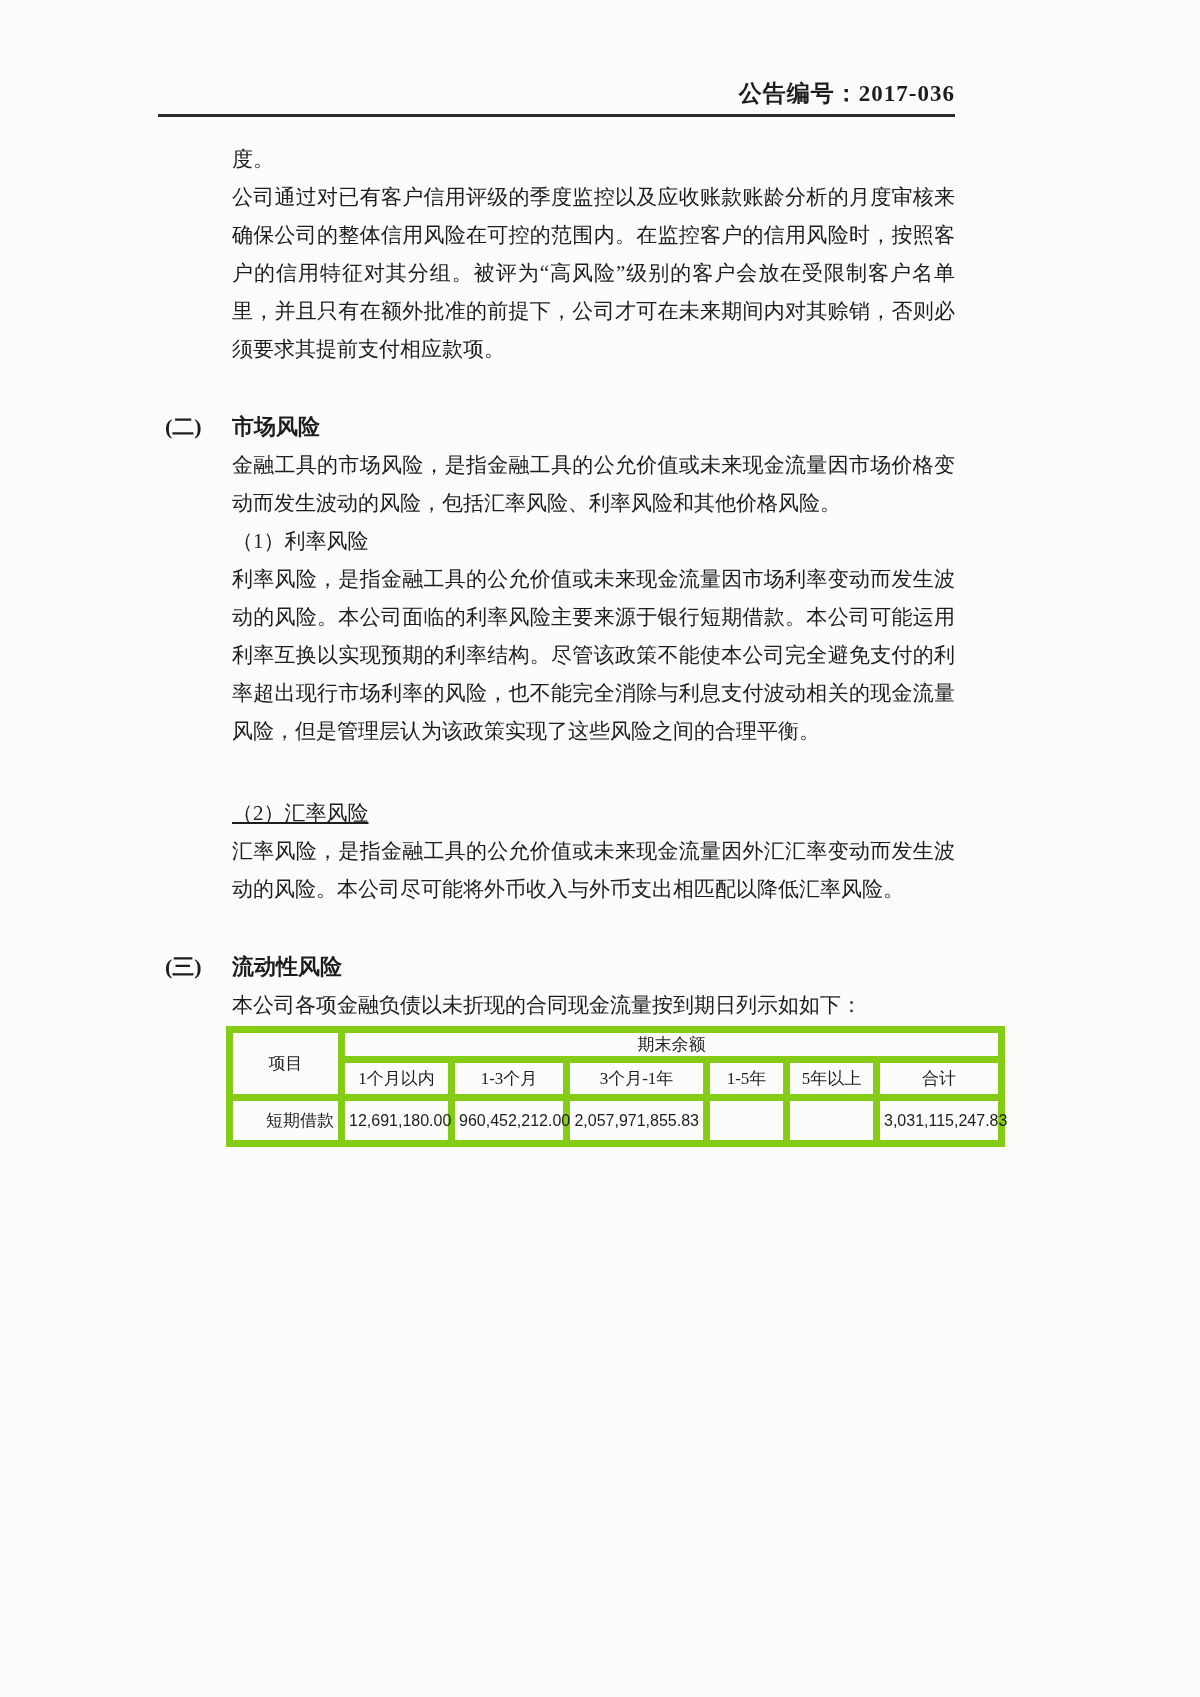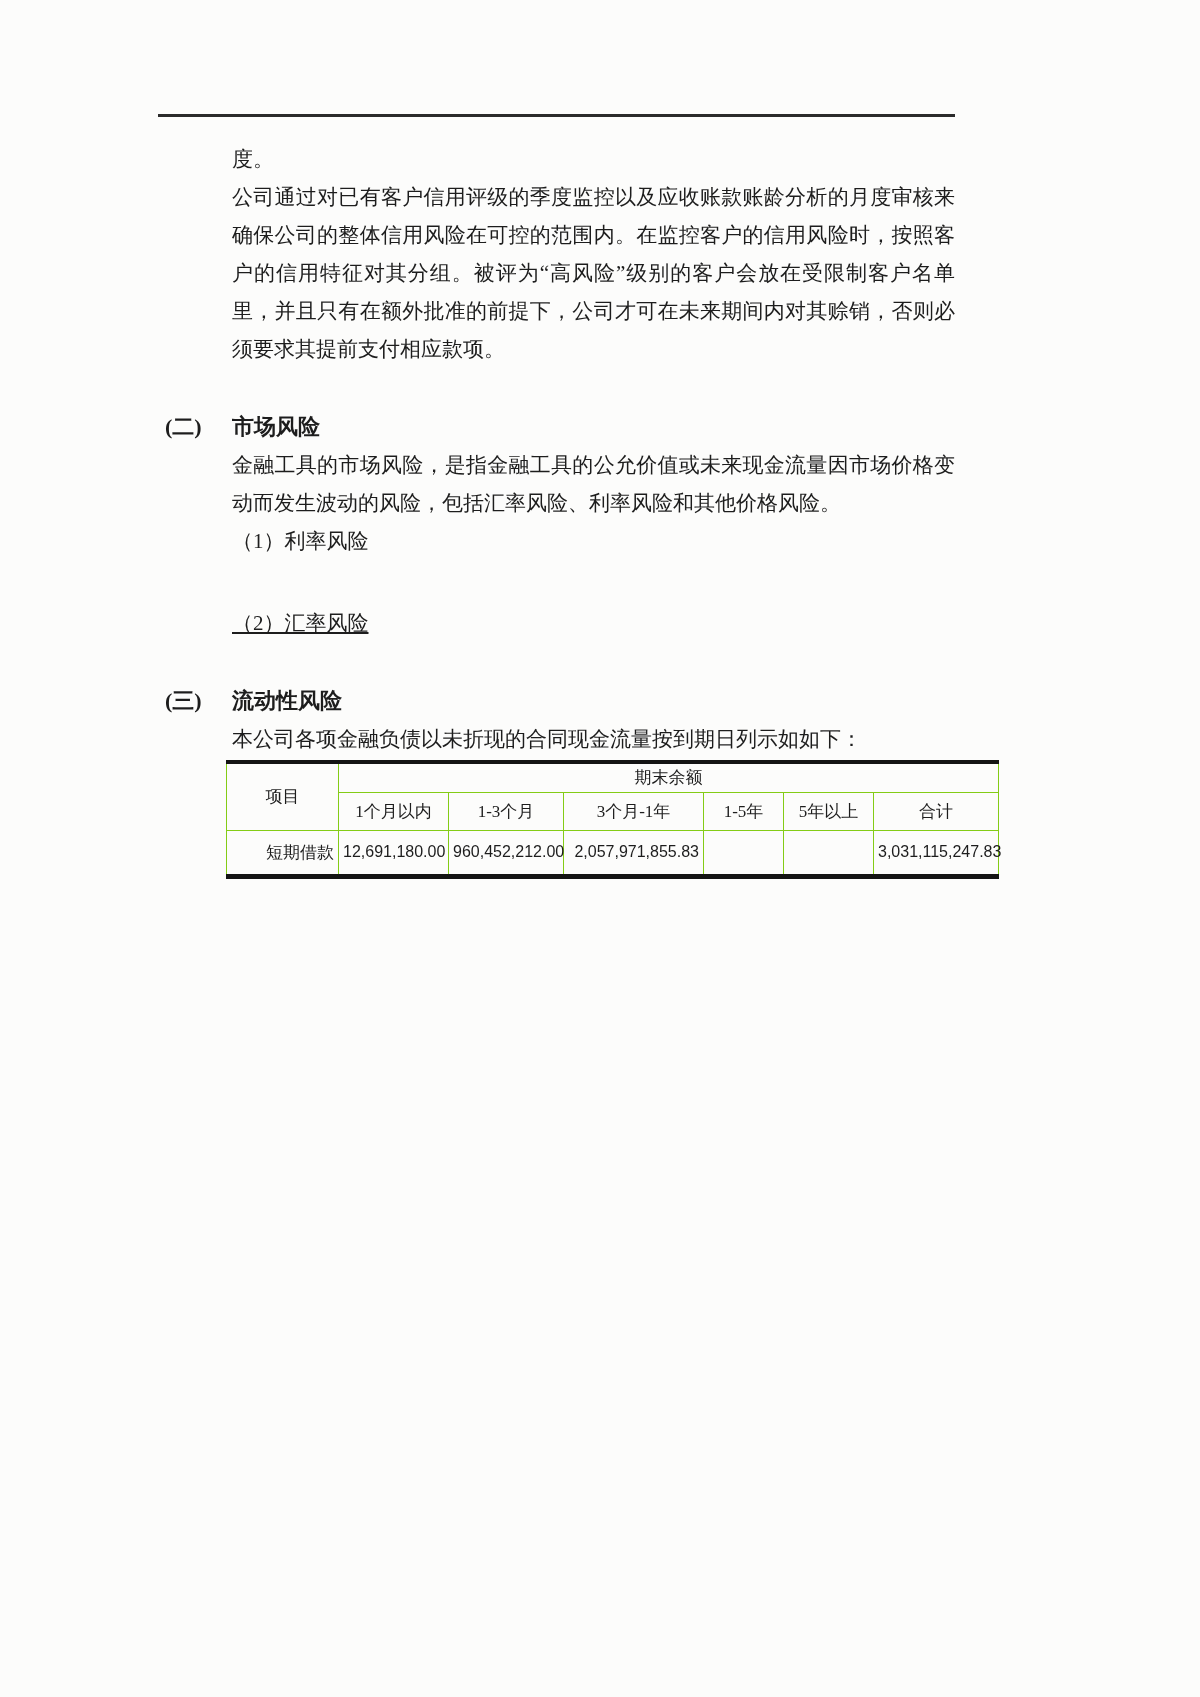--- a/index.html
+++ b/index.html
@@ -65,21 +65,21 @@
     border-collapse: collapse;
     table-layout: fixed;
     width: 772px;
     margin-left: -6px;
     margin-top: 2px;
     border-top: 4px solid #141414;
     border-bottom: 5px solid #141414;
     font-size: 17px;
   }
   table.maturity th, table.maturity td {
-    border: 1px solid #84cc16;
+    border: 7px solid #84cc16;
     padding: 0 4px;
     box-sizing: border-box;
   }
   table.maturity th {
     font-weight: 400;
     text-align: center;
   }
   .group-h { height: 30px; }
   .col-h { height: 38px; margin-top: 12px; }
   .item-h { text-align: center; }
@@ -89,42 +89,45 @@
     font-family: "Liberation Sans", "DejaVu Sans", sans-serif;
     font-weight: normal;
     font-size: 16px;
   }
 </style>
 </head>
 <body>
 
 <div class="page">
 
+  <div class="doc-header">公告编号：2017-036</div>
 
   <div class="header-rule"></div>
 
   <div class="content">
 
     <p>度。</p>
 
     <p>公司通过对已有客户信用评级的季度监控以及应收账款账龄分析的月度审核来确保公司的整体信用风险在可控的范围内。在监控客户的信用风险时，按照客户的信用特征对其分组。被评为“高风险”级别的客户会放在受限制客户名单里，并且只有在额外批准的前提下，公司才可在未来期间内对其赊销，否则必须要求其提前支付相应款项。</p>
 
     <div class="section-heading">
       <span class="section-number">(二)</span>
       <span class="section-title">市场风险</span>
     </div>
 
     <p>金融工具的市场风险，是指金融工具的公允价值或未来现金流量因市场价格变动而发生波动的风险，包括汇率风险、利率风险和其他价格风险。</p>
 
     <p class="subheading">（1）利率风险</p>
 
+    <p>利率风险，是指金融工具的公允价值或未来现金流量因市场利率变动而发生波动的风险。本公司面临的利率风险主要来源于银行短期借款。本公司可能运用利率互换以实现预期的利率结构。尽管该政策不能使本公司完全避免支付的利率超出现行市场利率的风险，也不能完全消除与利息支付波动相关的现金流量风险，但是管理层认为该政策实现了这些风险之间的合理平衡。</p>
 
 
     <p class="subheading gap-before">（2）汇率风险</p>
 
+    <p>汇率风险，是指金融工具的公允价值或未来现金流量因外汇汇率变动而发生波动的风险。本公司尽可能将外币收入与外币支出相匹配以降低汇率风险。</p>
 
     <div class="section-heading">
       <span class="section-number">(三)</span>
       <span class="section-title">流动性风险</span>
     </div>
 
 
     <p class="table-caption">本公司各项金融负债以未折现的合同现金流量按到期日列示如如下：</p>
 
     <table class="maturity">

